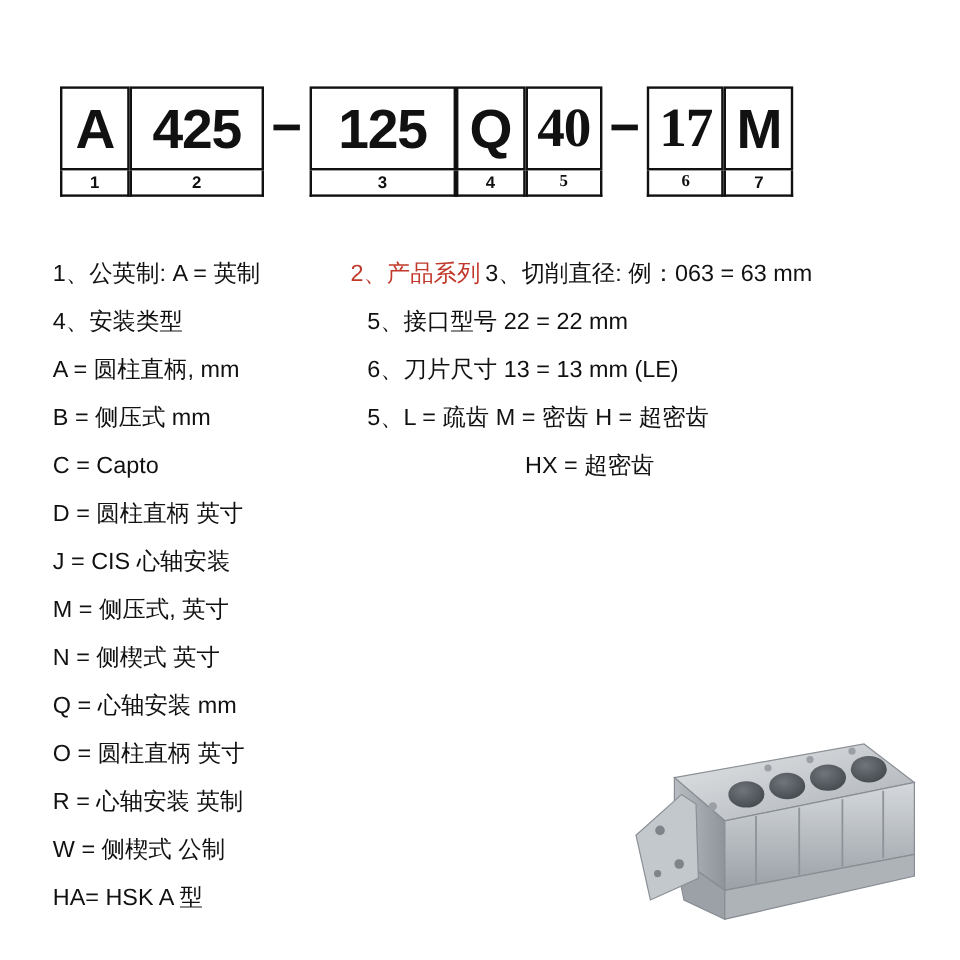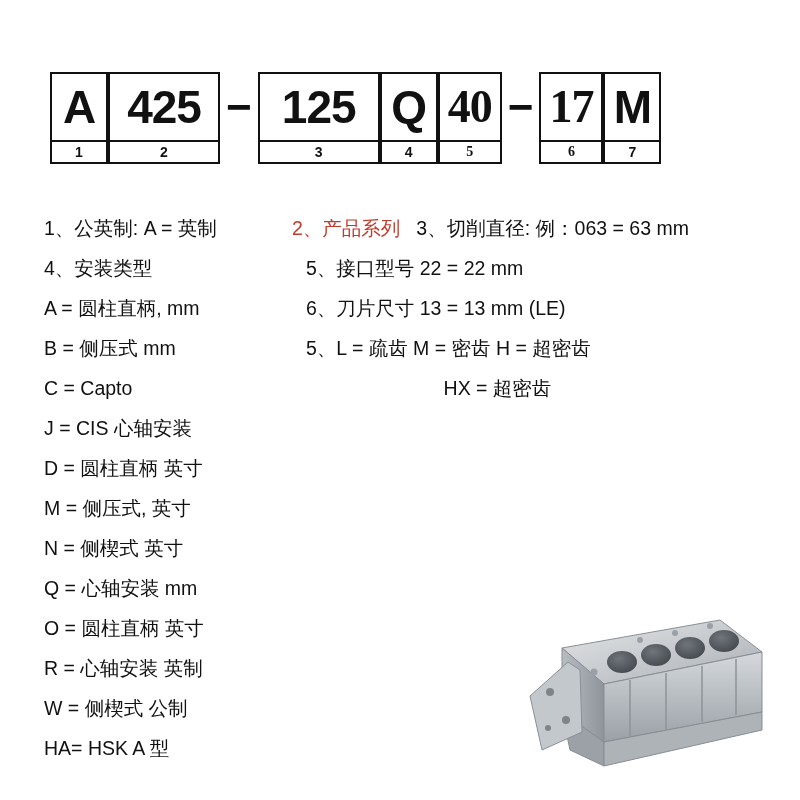--- a/index.html
+++ b/index.html
@@ -90,21 +90,21 @@
     text-align: center;
   }
   .ind-right {
     padding-left: 14px;
   }
   .accent {
     color: #c0392b;
   }
   .row-inline {
     display: flex;
-    gap: 16px;
+    gap: 4px;
     align-items: baseline;
   }
 
   
   #product-photo {
     position: absolute;
     left: 470px;
     top: 600px;
     width: 300px;
     height: 180px;
@@ -145,22 +145,22 @@
       <div class="idx-box">7</div>
     </div>
   </div>
 
 <div class="legend" id="legend-left">
   <span class="legend-line">1、公英制: A = 英制</span>
   <span class="legend-line">4、安装类型</span>
   <span class="legend-line">A = 圆柱直柄, mm</span>
   <span class="legend-line">B = 侧压式 mm</span>
   <span class="legend-line">C = Capto</span>
+  <span class="legend-line">D = 圆柱直柄 英寸</span>
   <span class="legend-line">J = CIS 心轴安装</span>
-  <span class="legend-line">D = 圆柱直柄 英寸</span>
   <span class="legend-line">M = 侧压式, 英寸</span>
   <span class="legend-line">N = 侧楔式 英寸</span>
   <span class="legend-line">Q = 心轴安装 mm</span>
   <span class="legend-line">O = 圆柱直柄 英寸</span>
   <span class="legend-line">R = 心轴安装 英制</span>
   <span class="legend-line">W = 侧楔式 公制</span>
   <span class="legend-line">HA= HSK A 型</span>
 </div>
 
 <div class="legend" id="legend-right">

